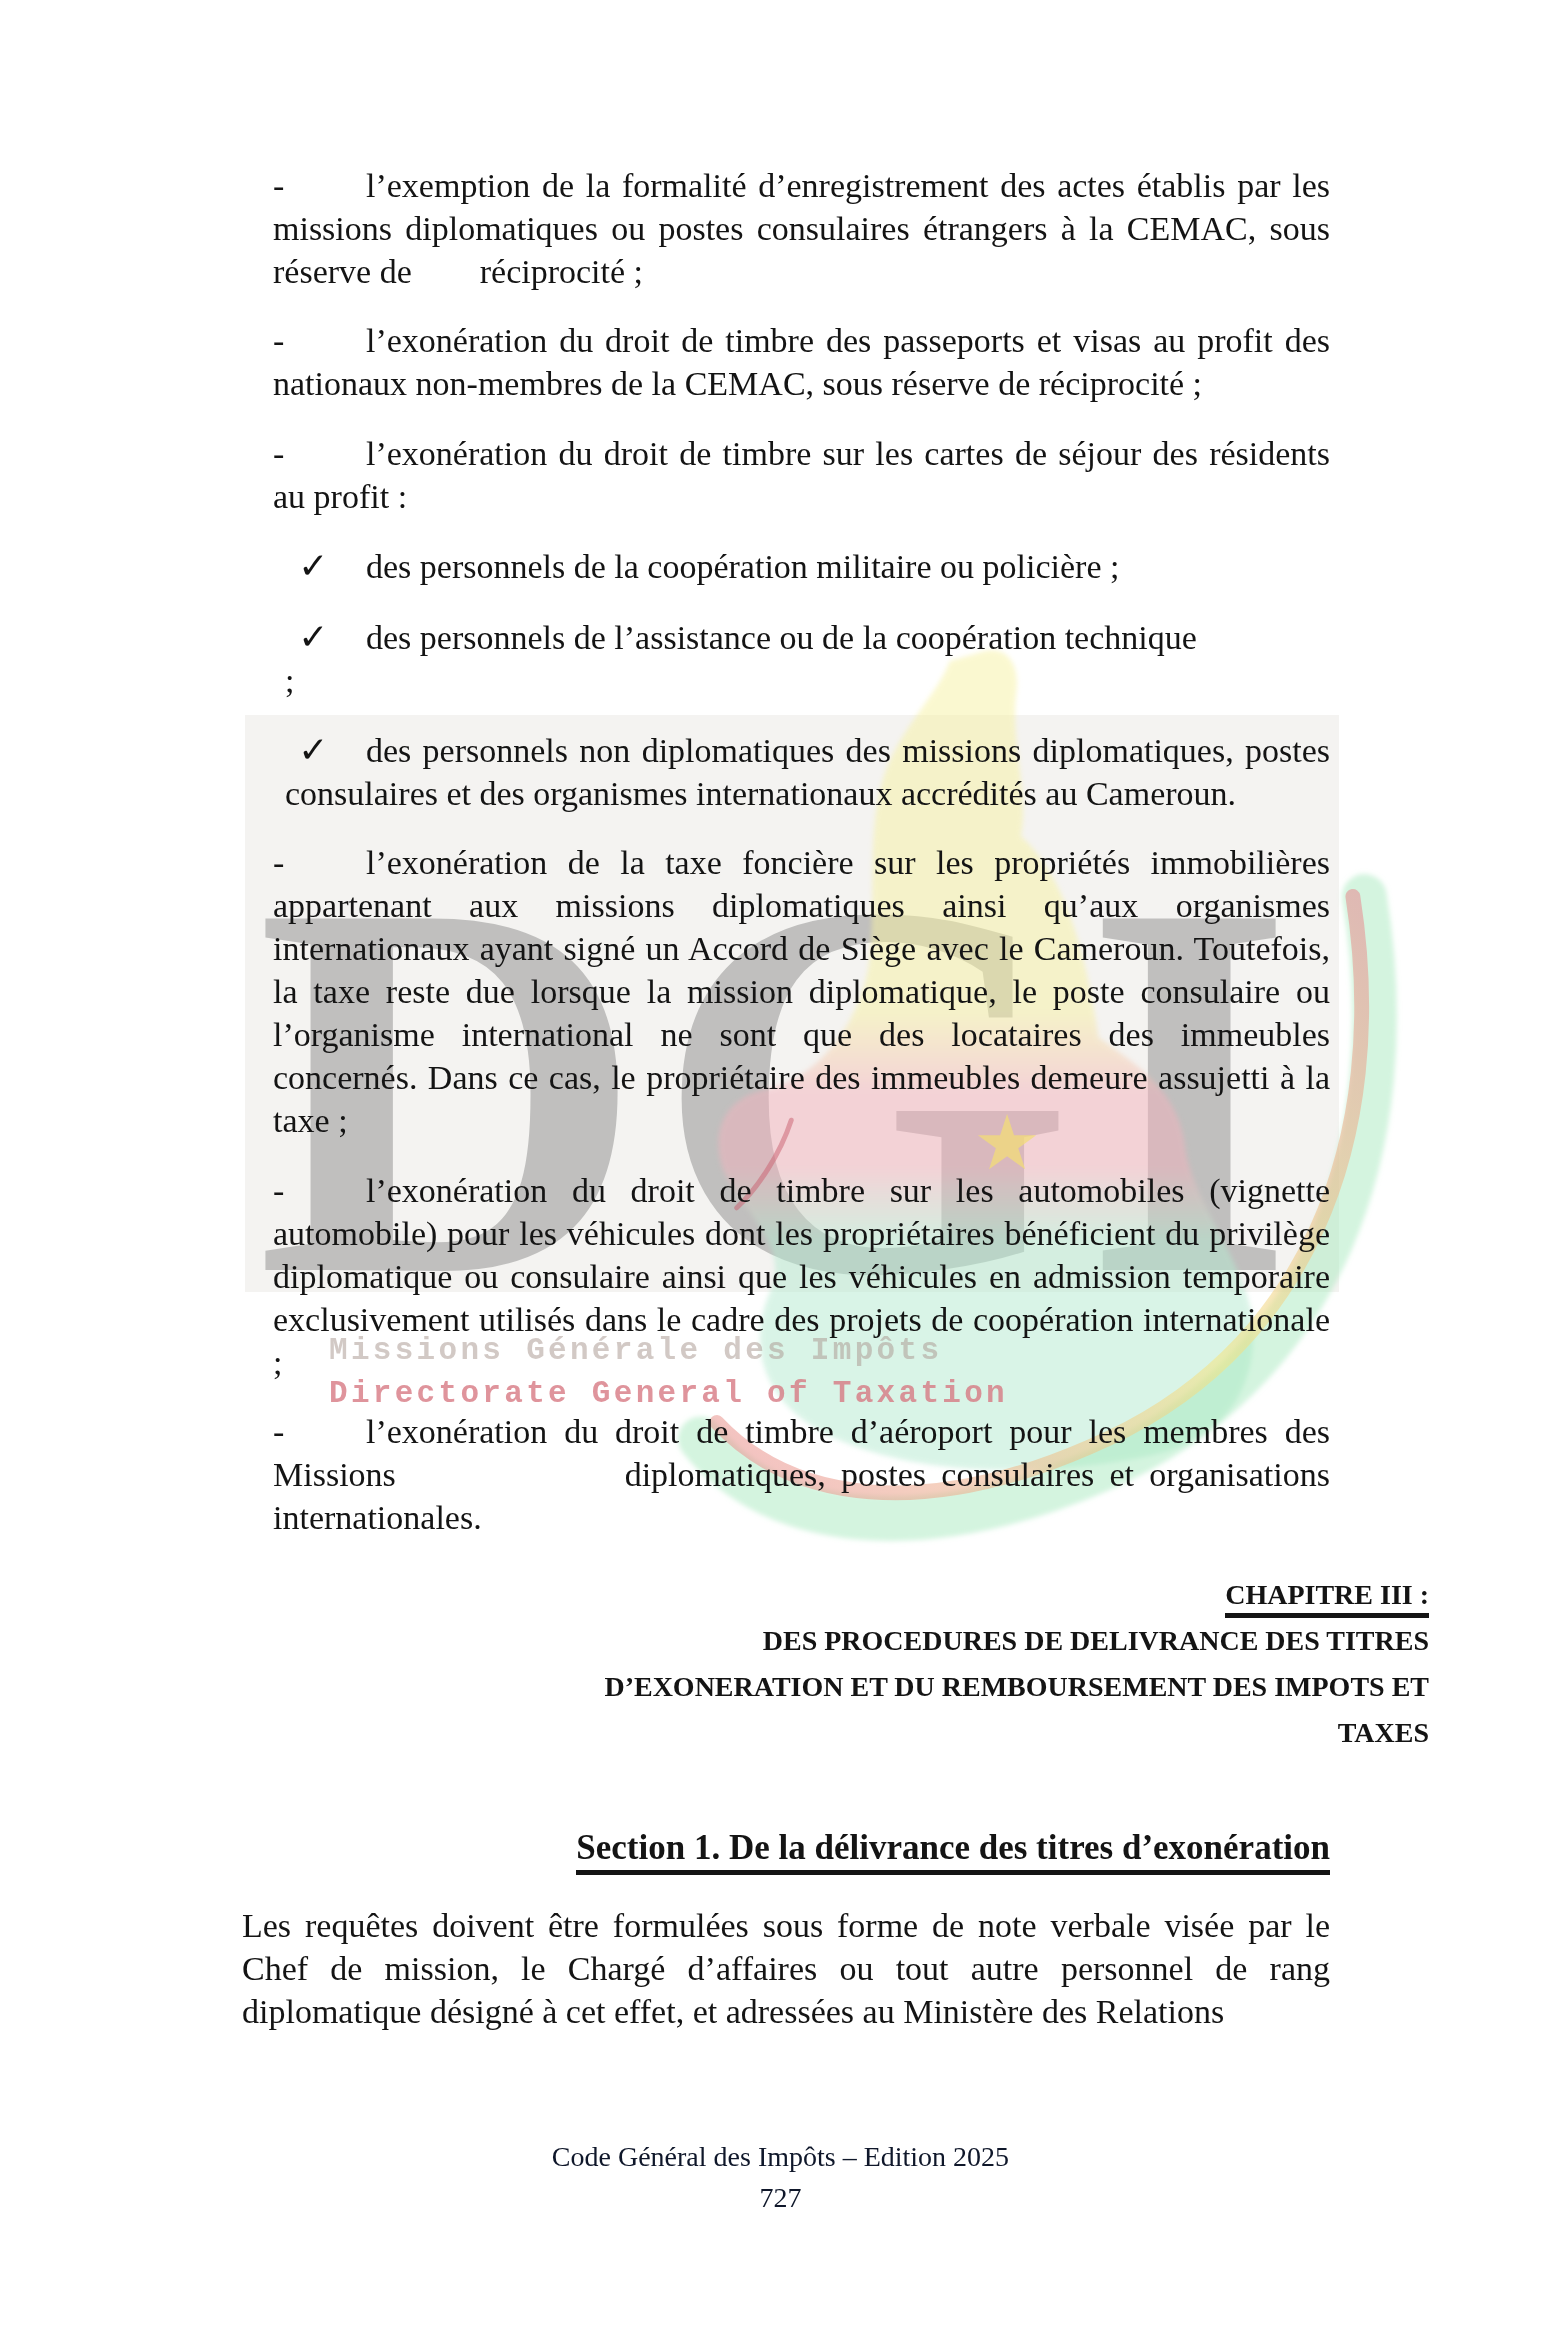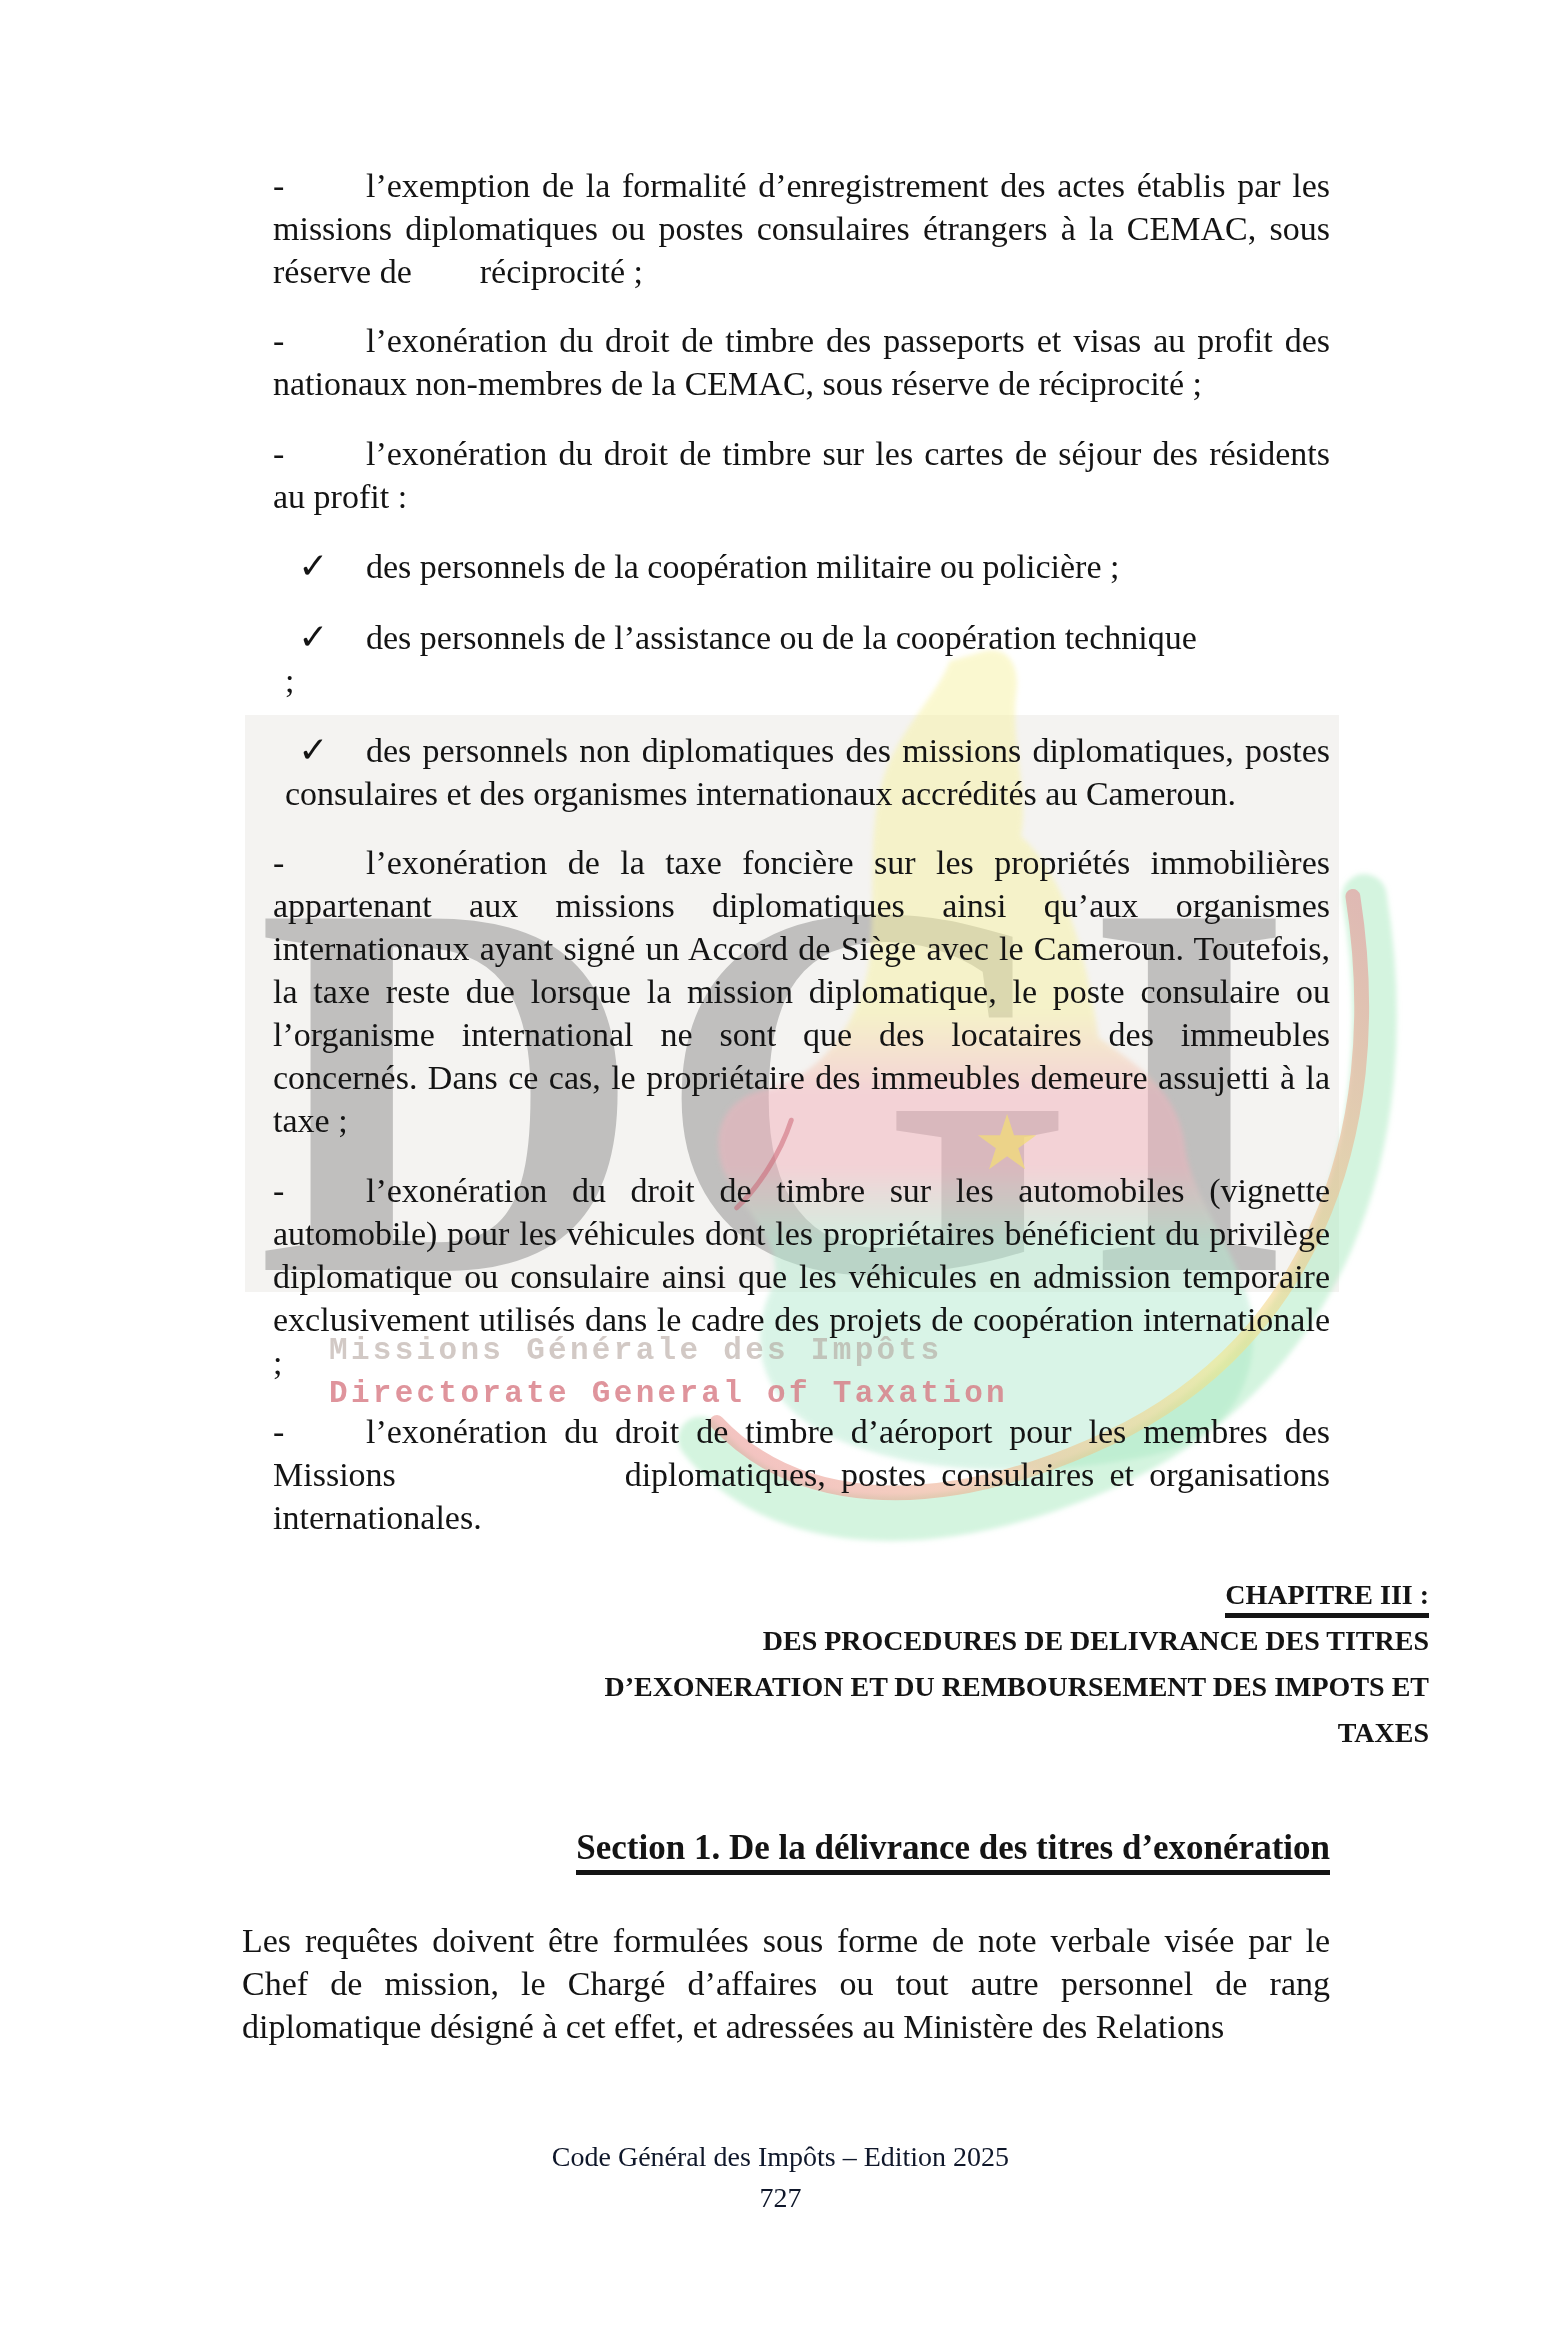--- a/index.html
+++ b/index.html
@@ -56,21 +56,21 @@
     font-weight:bold;font-size:28px;line-height:46px;
   }
   .chapter .subtitle{white-space:pre-line;}
   .u-heavy{border-bottom:5.8px solid #141414;padding-bottom:2.5px;}
 
   .section-title{
     margin:69px 231px 0 242px;
     font-weight:bold;font-size:35px;line-height:46px;text-align:right;
   }
   .body-par{
-    margin:48px 231px 0 242px;text-align:justify;font-size:34px;line-height:43px;
+    margin:33px 231px 0 242px;text-align:justify;font-size:34px;line-height:43px;
   }
   
   .footer{
     position:absolute;z-index:10;left:0;top:2136px;width:100%;
     text-align:center;font-size:28px;line-height:41px;color:#0f172a;
   }
 </style>
 </head>
 <body>
 

